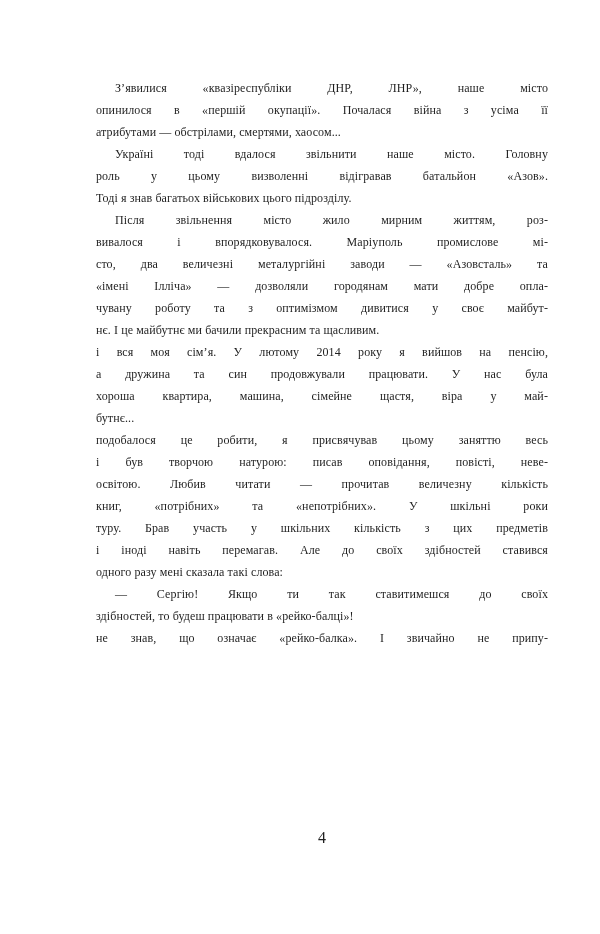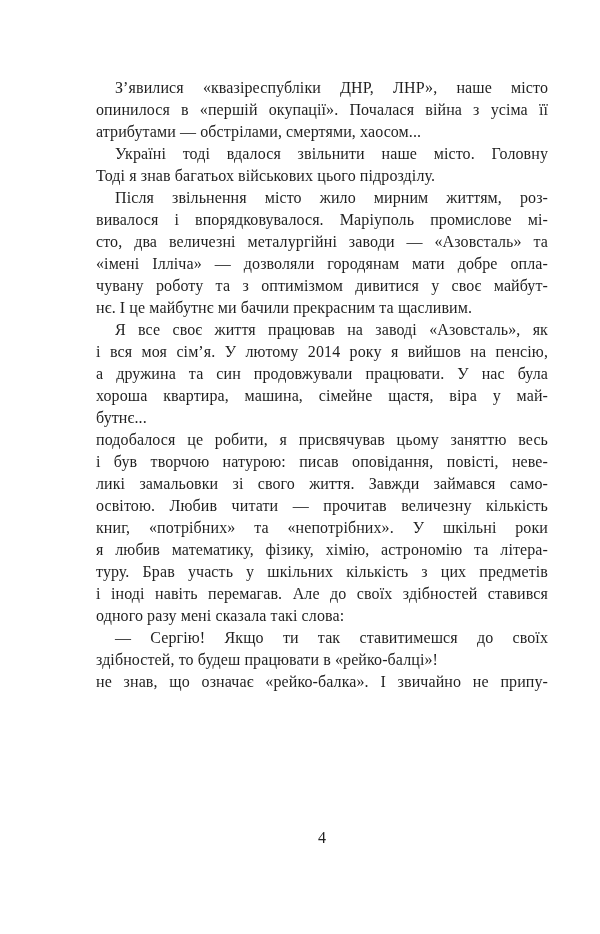--- a/index.html
+++ b/index.html
@@ -17,21 +17,21 @@
     background: #ffffff;
     color: #1f1f1f;
   }
   .text-block {
     position: absolute;
     left: 96px;
     top: 77px;
     width: 452px;
   }
   .line {
-    font-size: 16px;
+    font-size: 12px;
     line-height: 22px;
     color: #1f1f1f;
     text-align: justify;
     text-align-last: justify;
     white-space: nowrap;
     letter-spacing: 0.1px;
     font-family: Liberation Serif, serif;
   }
   .line.indent { padding-left: 19px; }
   .line.last {
@@ -51,38 +51,36 @@
 </style>
 </head>
 <body>
 
 <div class="book-page">
   <div class="text-block">
       <div class="line indent">Зʼявилися «квазіреспубліки ДНР, ЛНР», наше місто</div>
       <div class="line">опинилося в «першій окупації». Почалася війна з усіма її</div>
       <div class="line last">атрибутами — обстрілами, смертями, хаосом...</div>
       <div class="line indent">Україні тоді вдалося звільнити наше місто. Головну</div>
+      <div class="line">роль у цьому визволенні відігравав батальйон «Азов».</div>
       <div class="line last">Тоді я знав багатьох військових цього підрозділу.</div>
       <div class="line indent">Після звільнення місто жило мирним життям, роз-</div>
       <div class="line">вивалося і впорядковувалося. Маріуполь промислове мі-</div>
       <div class="line">сто, два величезні металургійні заводи — «Азовсталь» та</div>
       <div class="line">«імені Ілліча» — дозволяли городянам мати добре опла-</div>
       <div class="line">чувану роботу та з оптимізмом дивитися у своє майбут-</div>
       <div class="line last">нє. І це майбутнє ми бачили прекрасним та щасливим.</div>
-      <div class="line indent">Я все своє життя працював на заводі «Азовсталь», як</div>
       <div class="line">і вся моя сімʼя. У лютому 2014 року я вийшов на пенсію,</div>
       <div class="line">а дружина та син продовжували працювати. У нас була</div>
       <div class="line">хороша квартира, машина, сімейне щастя, віра у май-</div>
       <div class="line last">бутнє...</div>
       <div class="line">подобалося це робити, я присвячував цьому заняттю весь</div>
       <div class="line">і був творчою натурою: писав оповідання, повісті, неве-</div>
-      <div class="line">ликі замальовки зі свого життя. Завжди займався само-</div>
       <div class="line">освітою. Любив читати — прочитав величезну кількість</div>
       <div class="line">книг, «потрібних» та «непотрібних». У шкільні роки</div>
-      <div class="line">я любив математику, фізику, хімію, астрономію та літера-</div>
       <div class="line">туру. Брав участь у шкільних кількість з цих предметів</div>
       <div class="line">і іноді навіть перемагав. Але до своїх здібностей ставився</div>
       <div class="line last">одного разу мені сказала такі слова:</div>
       <div class="line indent">— Сергію! Якщо ти так ставитимешся до своїх</div>
       <div class="line last">здібностей, то будеш працювати в «рейко-балці»!</div>
       <div class="line">не знав, що означає «рейко-балка». І звичайно не припу-</div>
     </div>
   <div class="page-number">4</div>
 </div>
 

